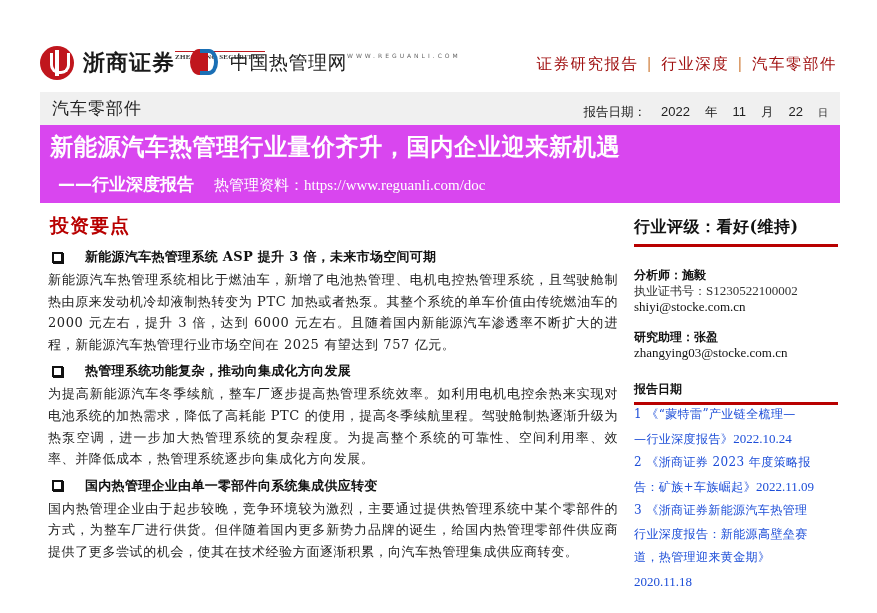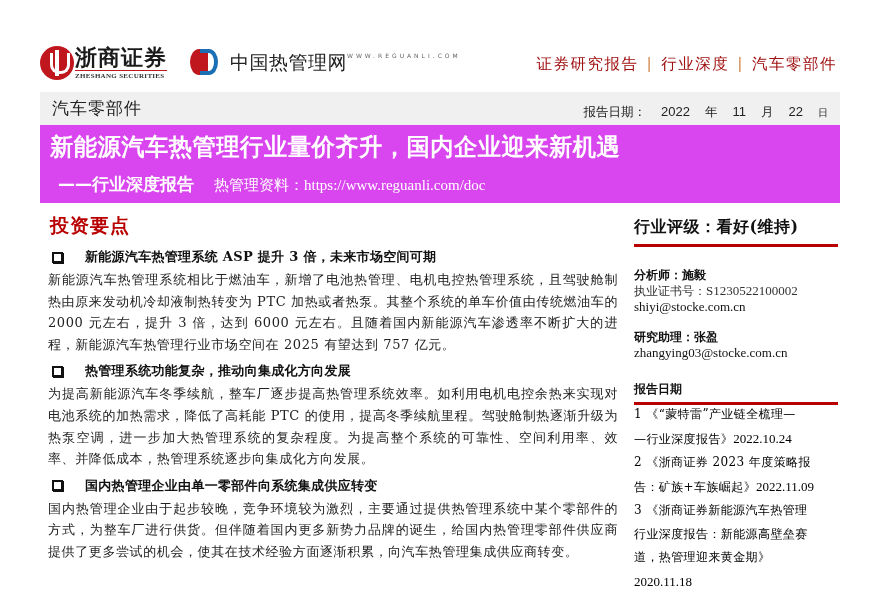--- a/index.html
+++ b/index.html
@@ -4,21 +4,21 @@
 <style>
   * { margin: 0; padding: 0; box-sizing: border-box; }
   html, body { width: 877px; height: 613px; background: #ffffff; overflow: hidden; }
   body { position: relative; font-family: "DejaVu Serif", "Liberation Serif", serif; color: #1a1a1a; }
 
   
   .logo-zs { position: absolute; left: 40px; top: 43px; height: 40px; display: flex; align-items: center; }
   .logo-zs .mark { width: 34px; height: 34px; border-radius: 50%; background: #c0161d; position: relative; }
   .logo-zs .mark::before { content: ""; position: absolute; left: 10px; top: 7px; width: 14px; height: 18px; border: 3px solid #fff; border-top: none; border-radius: 0 0 9px 9px; }
   .logo-zs .mark::after { content: ""; position: absolute; left: 15px; top: 4px; width: 4px; height: 26px; background: #fff; }
-  .logo-zs .text { margin-left: 1px; display: flex; flex-direction: column; }
+  .logo-zs .text { margin-left: 9px; display: flex; }
   .logo-zs .cn { font-family: "DejaVu Sans", "Liberation Sans", sans-serif; font-weight: bold; font-size: 22px; color: #1a1a1a; letter-spacing: 1px; line-height: 24px; }
   .logo-zs .en { font-family: "Liberation Serif", serif; font-weight: bold; font-size: 7px; color: #333; border-top: 1.5px solid #c0161d; padding-top: 1px; letter-spacing: 0.3px; }
 
   .logo-rg { position: absolute; left: 190px; top: 45px; height: 34px; display: flex; align-items: center; }
   .logo-rg .mark { width: 30px; height: 30px; position: relative; }
   .logo-rg .mark .red { position: absolute; left: 0; top: 2px; width: 18px; height: 26px; border-radius: 50% 0 0 50%; background: #c0161d; }
   .logo-rg .mark .blue { position: absolute; left: 10px; top: 2px; width: 18px; height: 26px; border: 4px solid #1a6fb5; border-left: none; border-radius: 0 50% 50% 0; }
   .logo-rg .text { margin-left: 10px; display: flex; flex-direction: row; }
   .logo-rg .cn { font-family: "DejaVu Sans", "Liberation Sans", sans-serif; font-size: 19px; color: #222; line-height: 21px; letter-spacing: 0.5px; }
   .logo-rg .en { font-family: "DejaVu Sans", sans-serif; font-size: 6px; color: #666; letter-spacing: 3px; }
@@ -53,21 +53,21 @@
   .rating { position: absolute; left: 634px; top: 217px; width: 204px; border-bottom: 3px solid #b80000; padding-bottom: 6px; font-weight: bold; font-size: 16px; letter-spacing: 0.5px; color: #111; }
   .analyst-block { position: absolute; left: 634px; top: 267px; font-size: 12px; line-height: 16px; color: #111; }
   .analyst-block .name { font-weight: bold; }
   .analyst-block .cert { color: #333; }
   .analyst-block .cert .num, .analyst-block .email { font-family: "Liberation Serif", serif; font-size: 13px; }
   .assistant-block { position: absolute; left: 634px; top: 329px; font-size: 12px; line-height: 16px; color: #111; }
   .assistant-block .name { font-weight: bold; }
   .assistant-block .email { font-family: "Liberation Serif", serif; font-size: 13px; }
 
   .related-title { position: absolute; left: 634px; top: 381px; width: 204px; border-bottom: 3px solid #b80000; padding-bottom: 4px; font-weight: bold; font-size: 12px; color: #111; }
-  .related-list { position: absolute; left: 634px; top: 403px; width: 204px; font-size: 12px; line-height: 23.5px; color: #000000; letter-spacing: 0.4px; }
+  .related-list { position: absolute; left: 634px; top: 403px; width: 204px; font-size: 12px; line-height: 23.5px; color: #1d4ed8; letter-spacing: 0.4px; }
   .related-list .date { font-family: "Liberation Serif", serif; font-size: 13px; letter-spacing: 0; }
 </style>
 </head>
 <body>
 
 <div class="logo-zs">
   <div class="mark"></div>
   <div class="text">
     <span class="cn">浙商证券</span>
     <span class="en">ZHESHANG SECURITIES</span>

